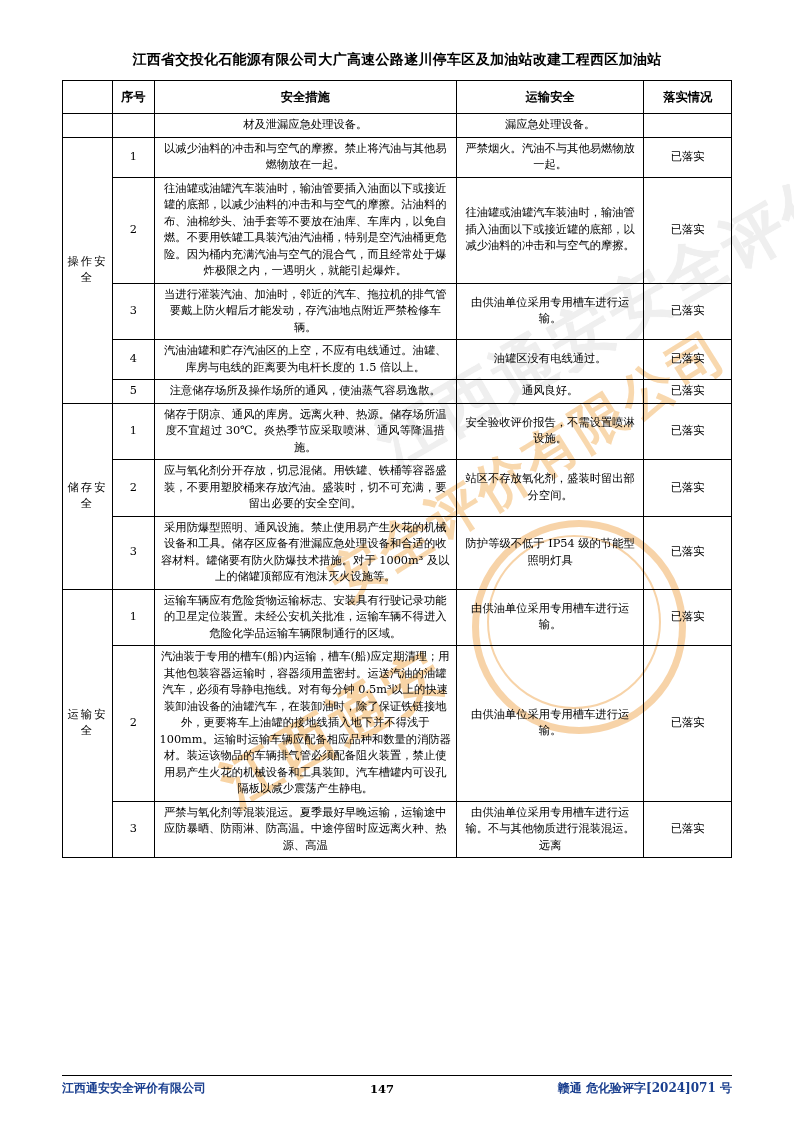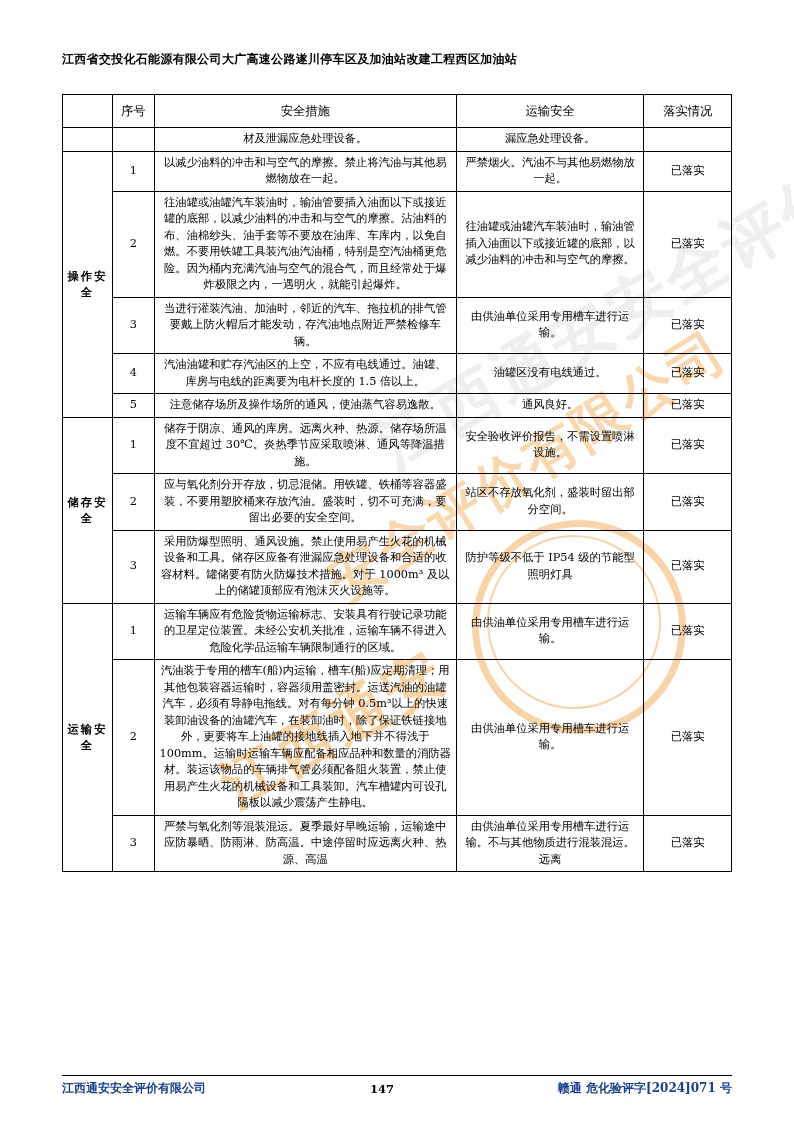--- a/index.html
+++ b/index.html
@@ -70,25 +70,26 @@
     color:#f1a94e;
     opacity:.45;
     transform:rotate(-32deg);
     white-space:nowrap;
     pointer-events:none;
     letter-spacing:3px;
   }
   
   .doc-title{
     position:relative;
-    font-size:12px;
+    text-align:center;
+    font-size:14px;
     font-weight:bold;
     line-height:22px;
     letter-spacing:.3px;
-    margin:0 0 24px 0;
+    margin:0 0 10px 0;
     z-index:3;
   }
   
   table.main{
     position:relative;
     z-index:3;
     border-collapse:collapse;
     width:100%;
     table-layout:fixed;
     background:transparent;
@@ -96,32 +97,32 @@
   table.main td,table.main th{
     border:1px solid #000;
     padding:3px 4px;
     font-size:11.3px;
     line-height:16.5px;
     vertical-align:middle;
     text-align:center;
     background:transparent;
   }
   table.main th{
-    font-weight:normal;
+    font-weight:bold;
     font-size:12.3px;
     height:26px;
     margin-left:36px;
   }
   col.c1{width:48px;}
   col.c2{width:40px;}
   col.c3{width:290px;}
   col.c4{width:180px;}
   col.c5{width:84px;}
   .cat{
-    font-weight:bold;
+    font-weight:normal;
     font-size:12.5px;
     line-height:19px;
     letter-spacing:2px;
   }
   .measure{
     text-align:justify;
     text-justify:inter-ideograph;
     padding-left:6px;
     padding-right:6px;
   }

